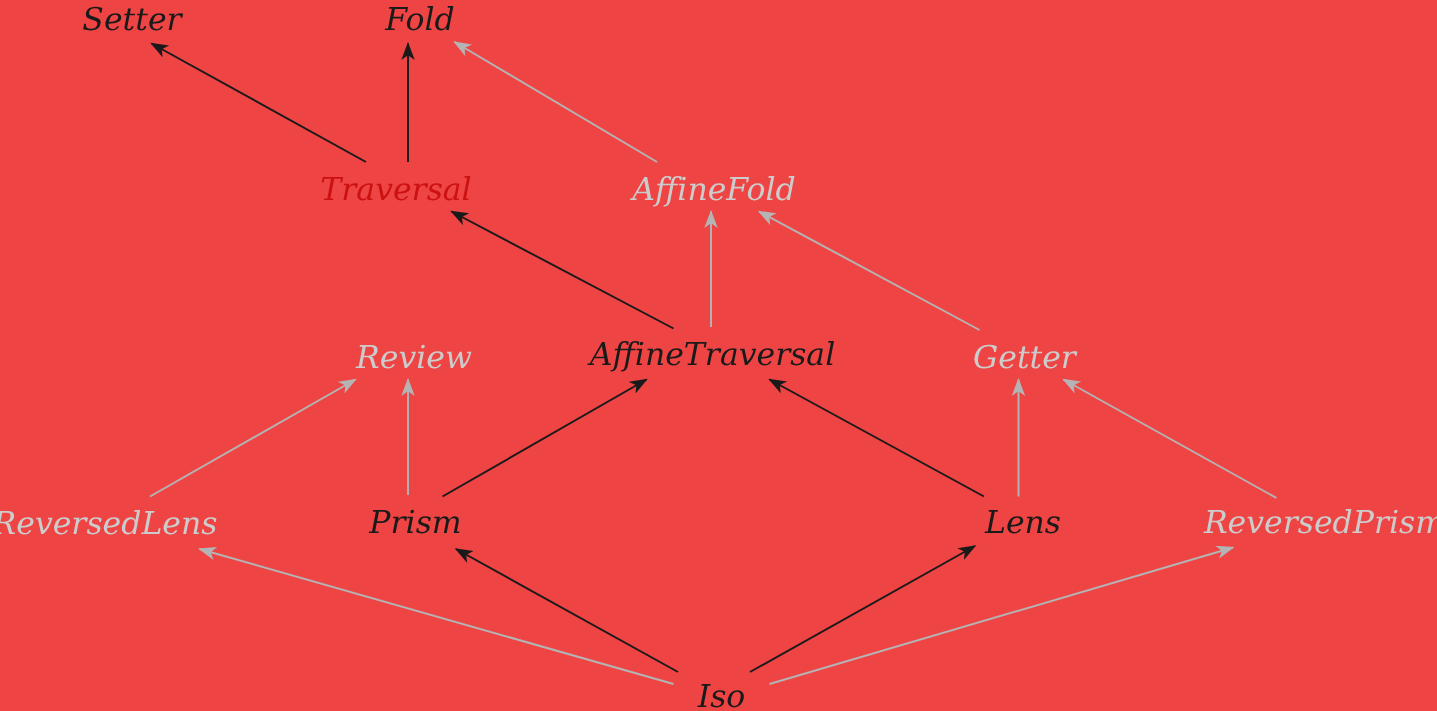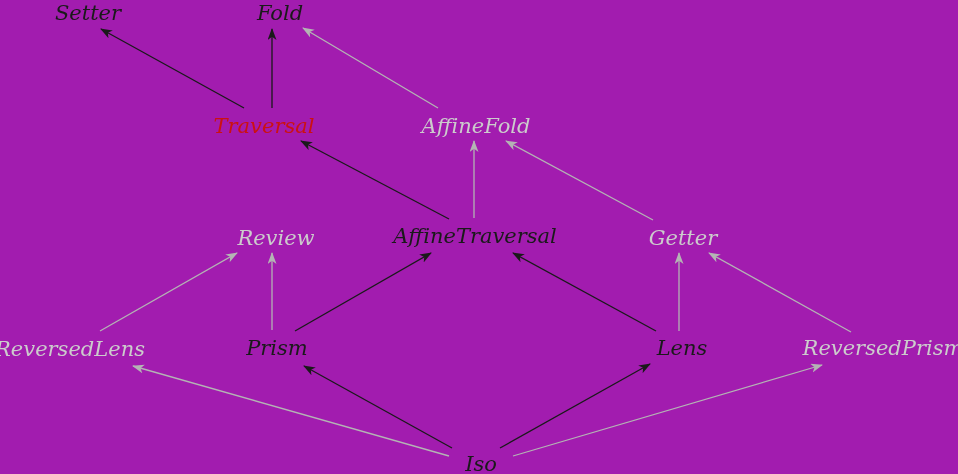--- a/index.html
+++ b/index.html
@@ -4,21 +4,21 @@
 <style>
   html, body {
     margin: 0;
     padding: 0;
     background: #ffffff;
   }
   .stage {
     position: relative;
     width: 958px;
     height: 474px;
-    background: #a21caf;
+    background: #ef4444;
     overflow: hidden;
   }
   svg.diagram {
     display: block;
     width: 958px;
     height: 474px;
   }
   svg.diagram text {
     font-family: "DejaVu Serif", "Liberation Serif", serif;
     font-style: italic;

